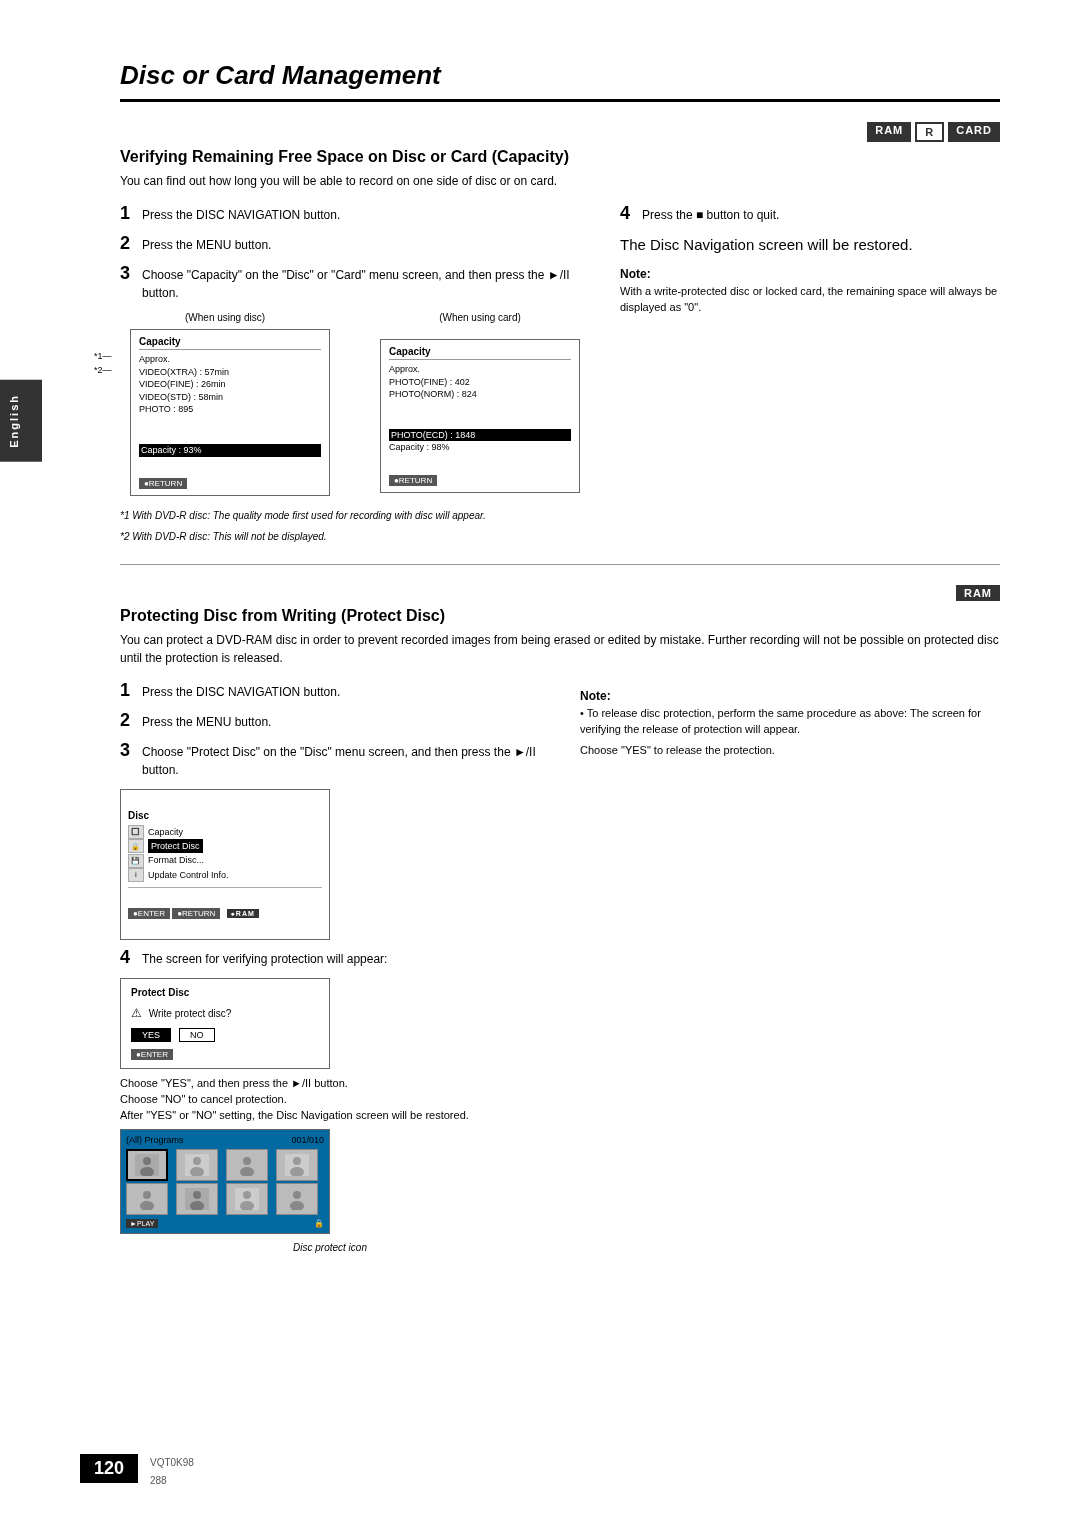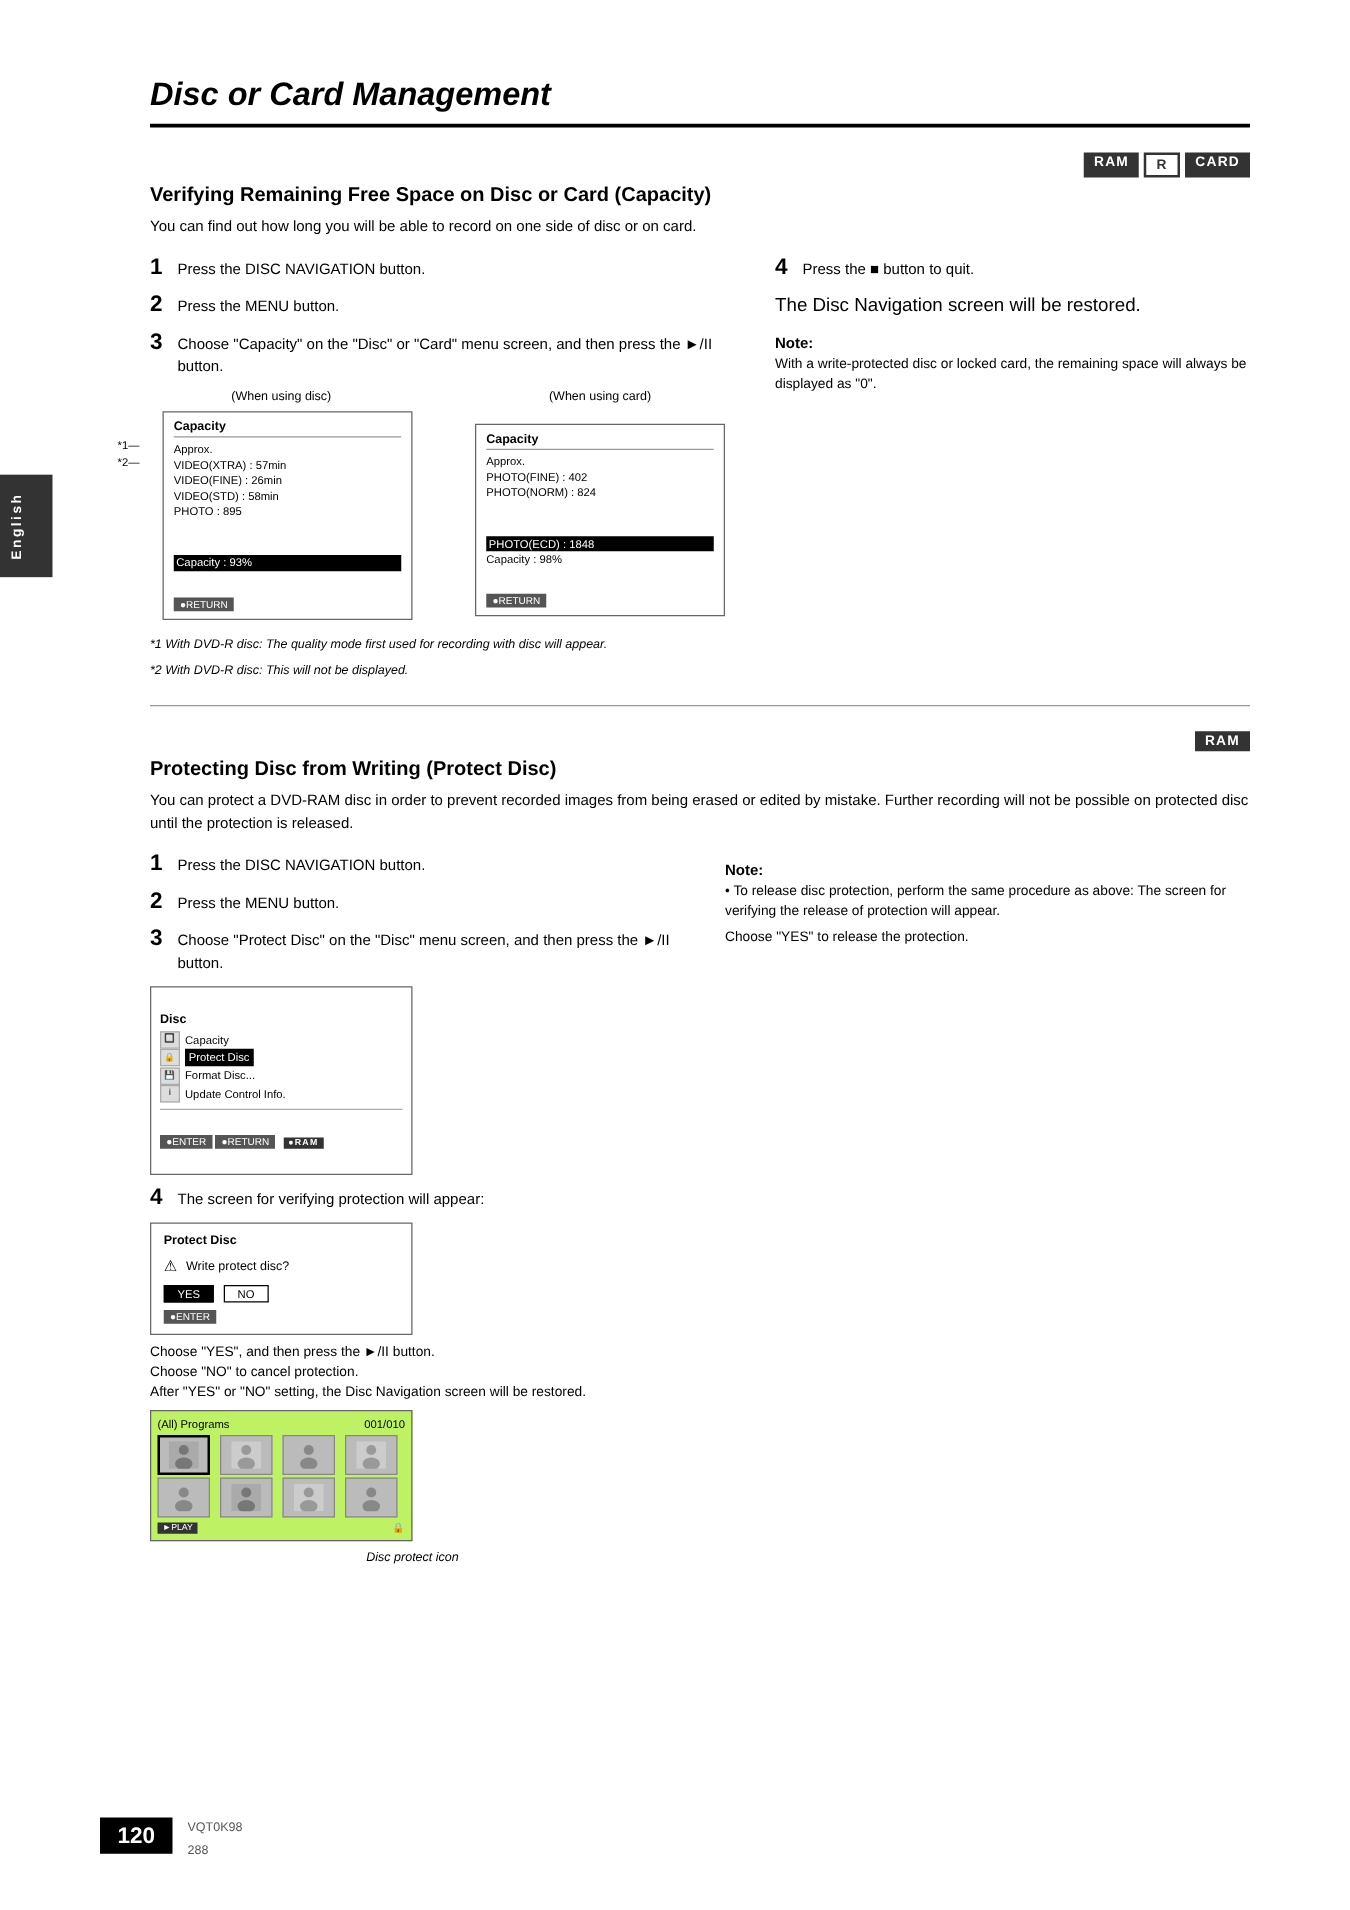--- a/index.html
+++ b/index.html
@@ -299,21 +299,21 @@
       color: #fff;
       font-size: 8px;
       padding: 1px 5px;
     }
 
     .thumbs-screen {
       border: 1px solid #666;
       padding: 5px;
       margin: 8px 0;
       font-size: 9px;
-      background: #bef264;
+      background: #0369a1;
       width: 210px;
     }
 
     .thumbs-header {
       display: flex;
       justify-content: space-between;
       font-size: 9px;
       margin-bottom: 4px;
     }
 

